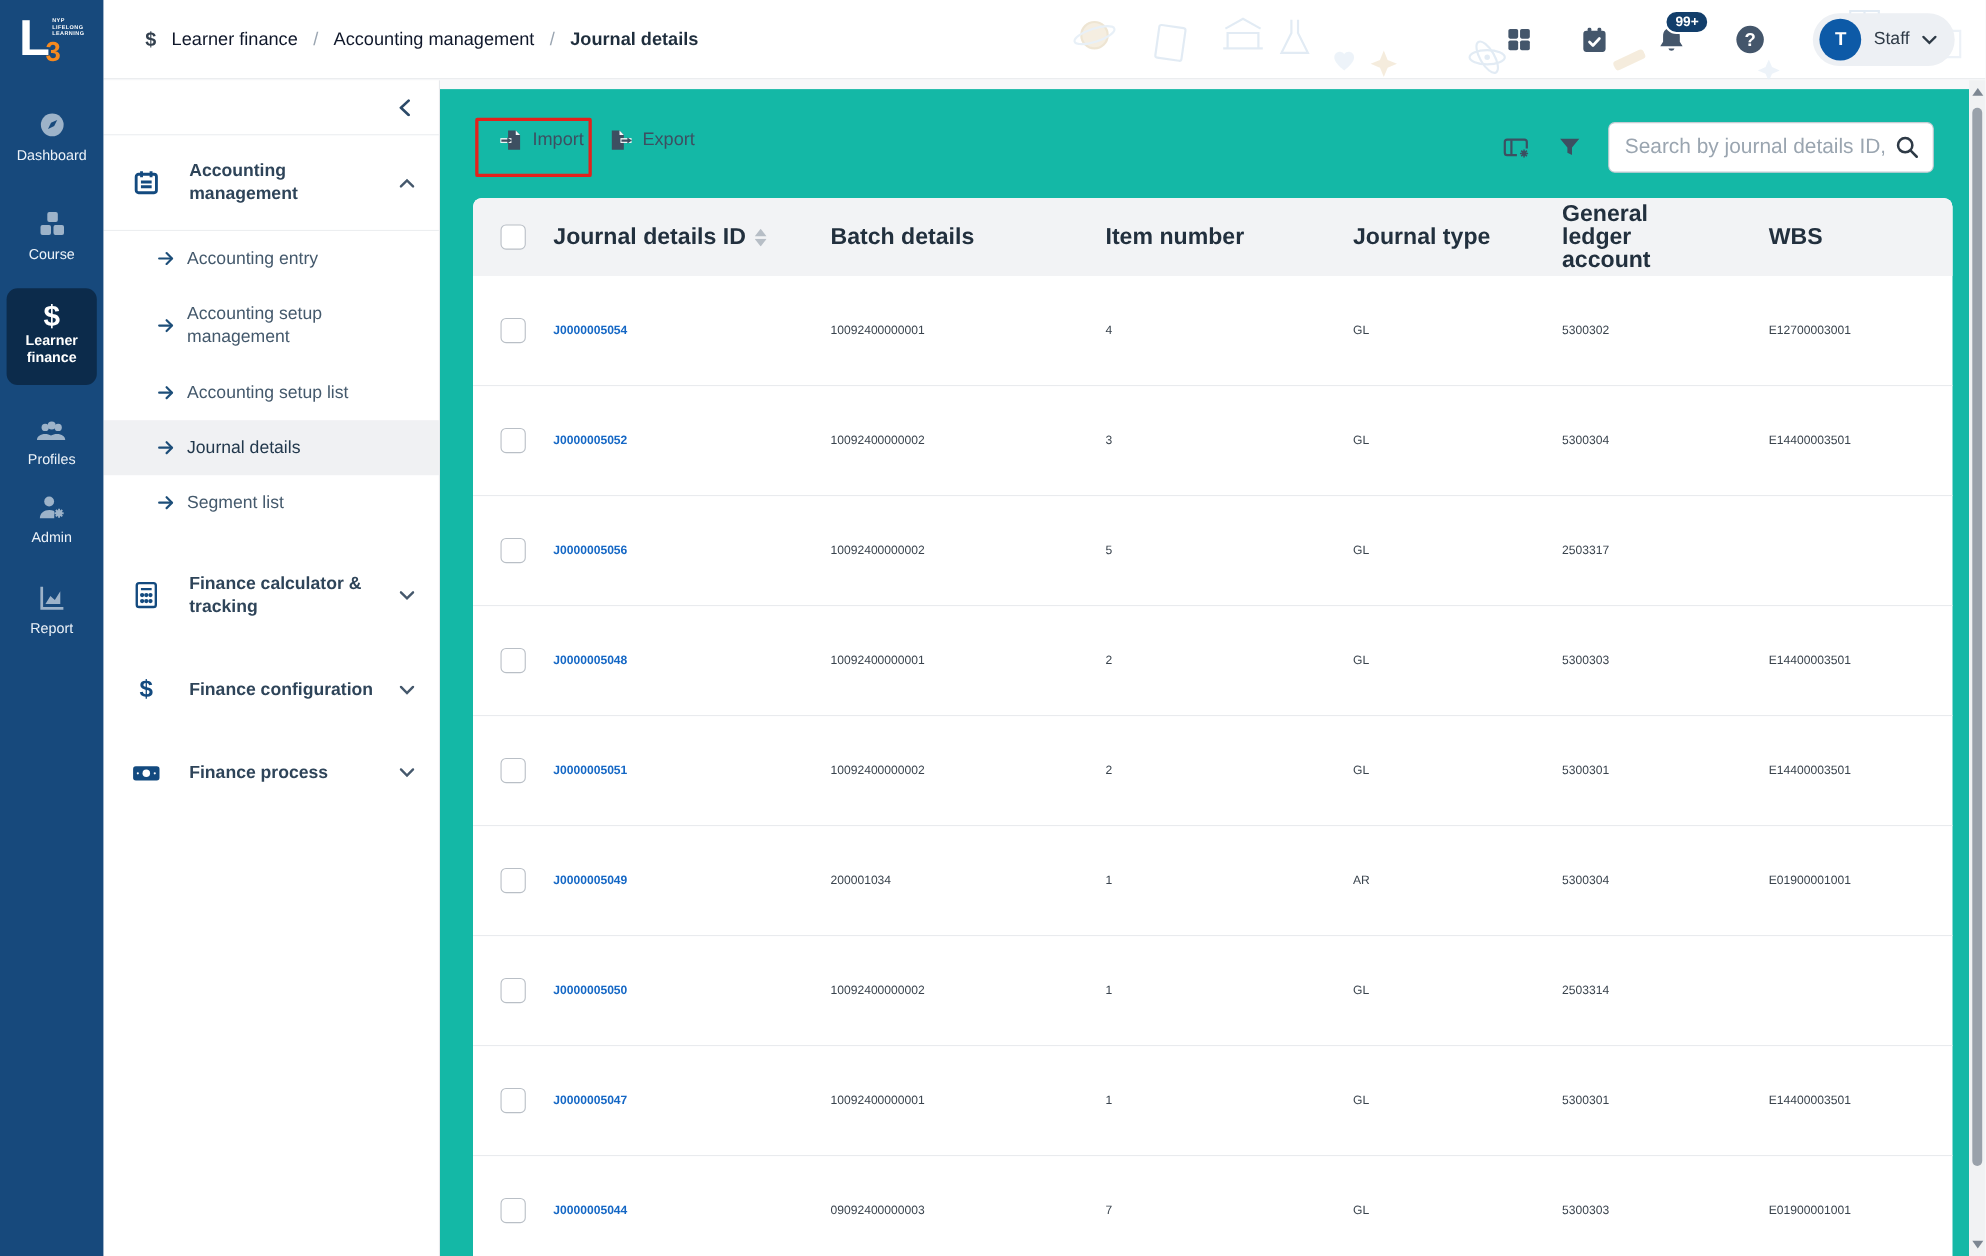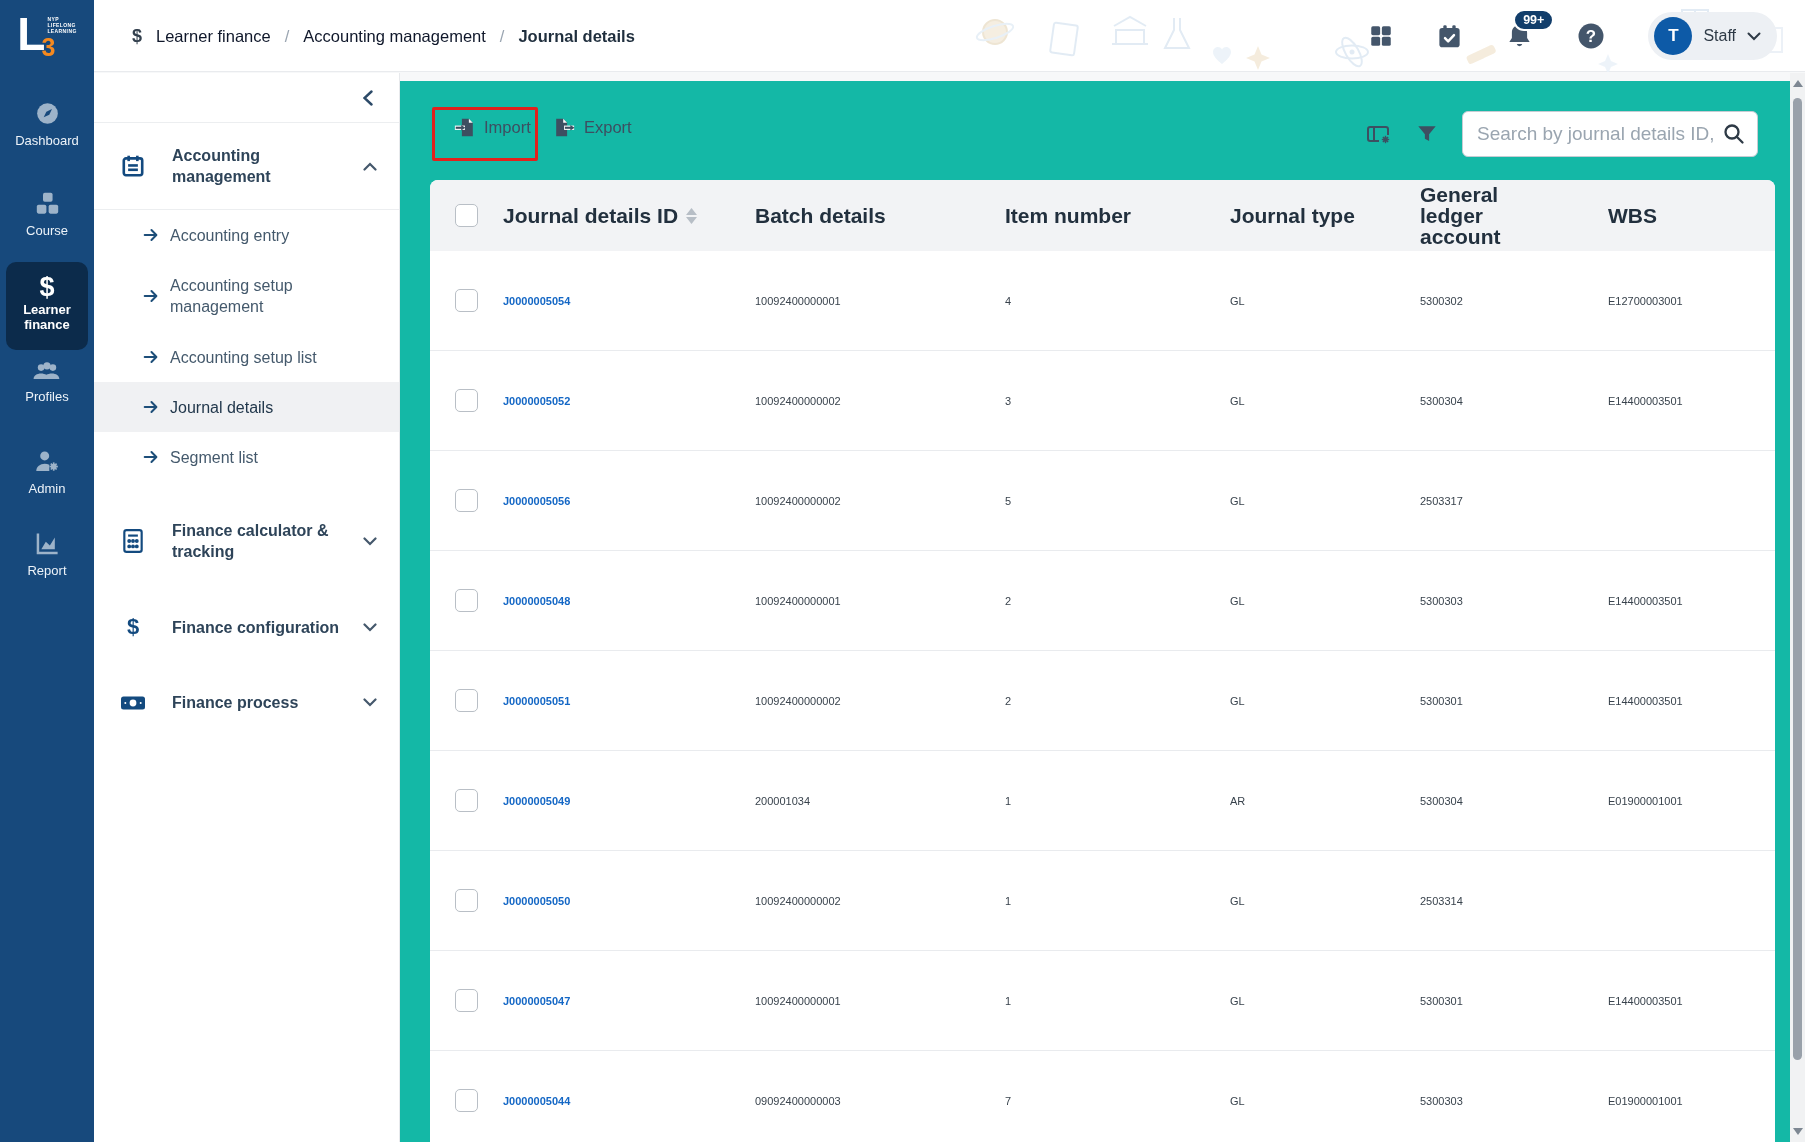--- a/index.html
+++ b/index.html
@@ -115,21 +115,21 @@
           <rect x="2.5" y="13" width="8.5" height="8" rx="1.6"></rect>
           <rect x="13" y="13" width="8.5" height="8" rx="1.6"></rect>
         </svg>
       <span>Course</span>
     </div>
     <div class="rail-tile">
       <span class="dollar">$</span>
       <span>Learner</span><br>
       <span>finance</span>
     </div>
-    <div class="rail-item" style="top:359px">
+    <div class="rail-item" style="top:380px">
       <svg class="ric" width="30" height="24" viewBox="0 0 28 20" fill="currentColor">
           <circle cx="8.5" cy="6.8" r="3.1"></circle>
           <circle cx="19.5" cy="6.8" r="3.1"></circle>
           <circle cx="14" cy="5.2" r="3.4"></circle>
           <path d="M1.5 17.5c0-3.2 3-5.2 7-5.2 1.9 0 3.6.5 4.9 1.3 1.4-.8 3.1-1.3 5.1-1.3 4 0 7 2 7 5.2z"></path>
         </svg>
       <span>Profiles</span>
     </div>
     <div class="rail-item" style="top:448px">
       <svg class="ric" width="27" height="27" viewBox="0 0 24 24" fill="currentColor">

